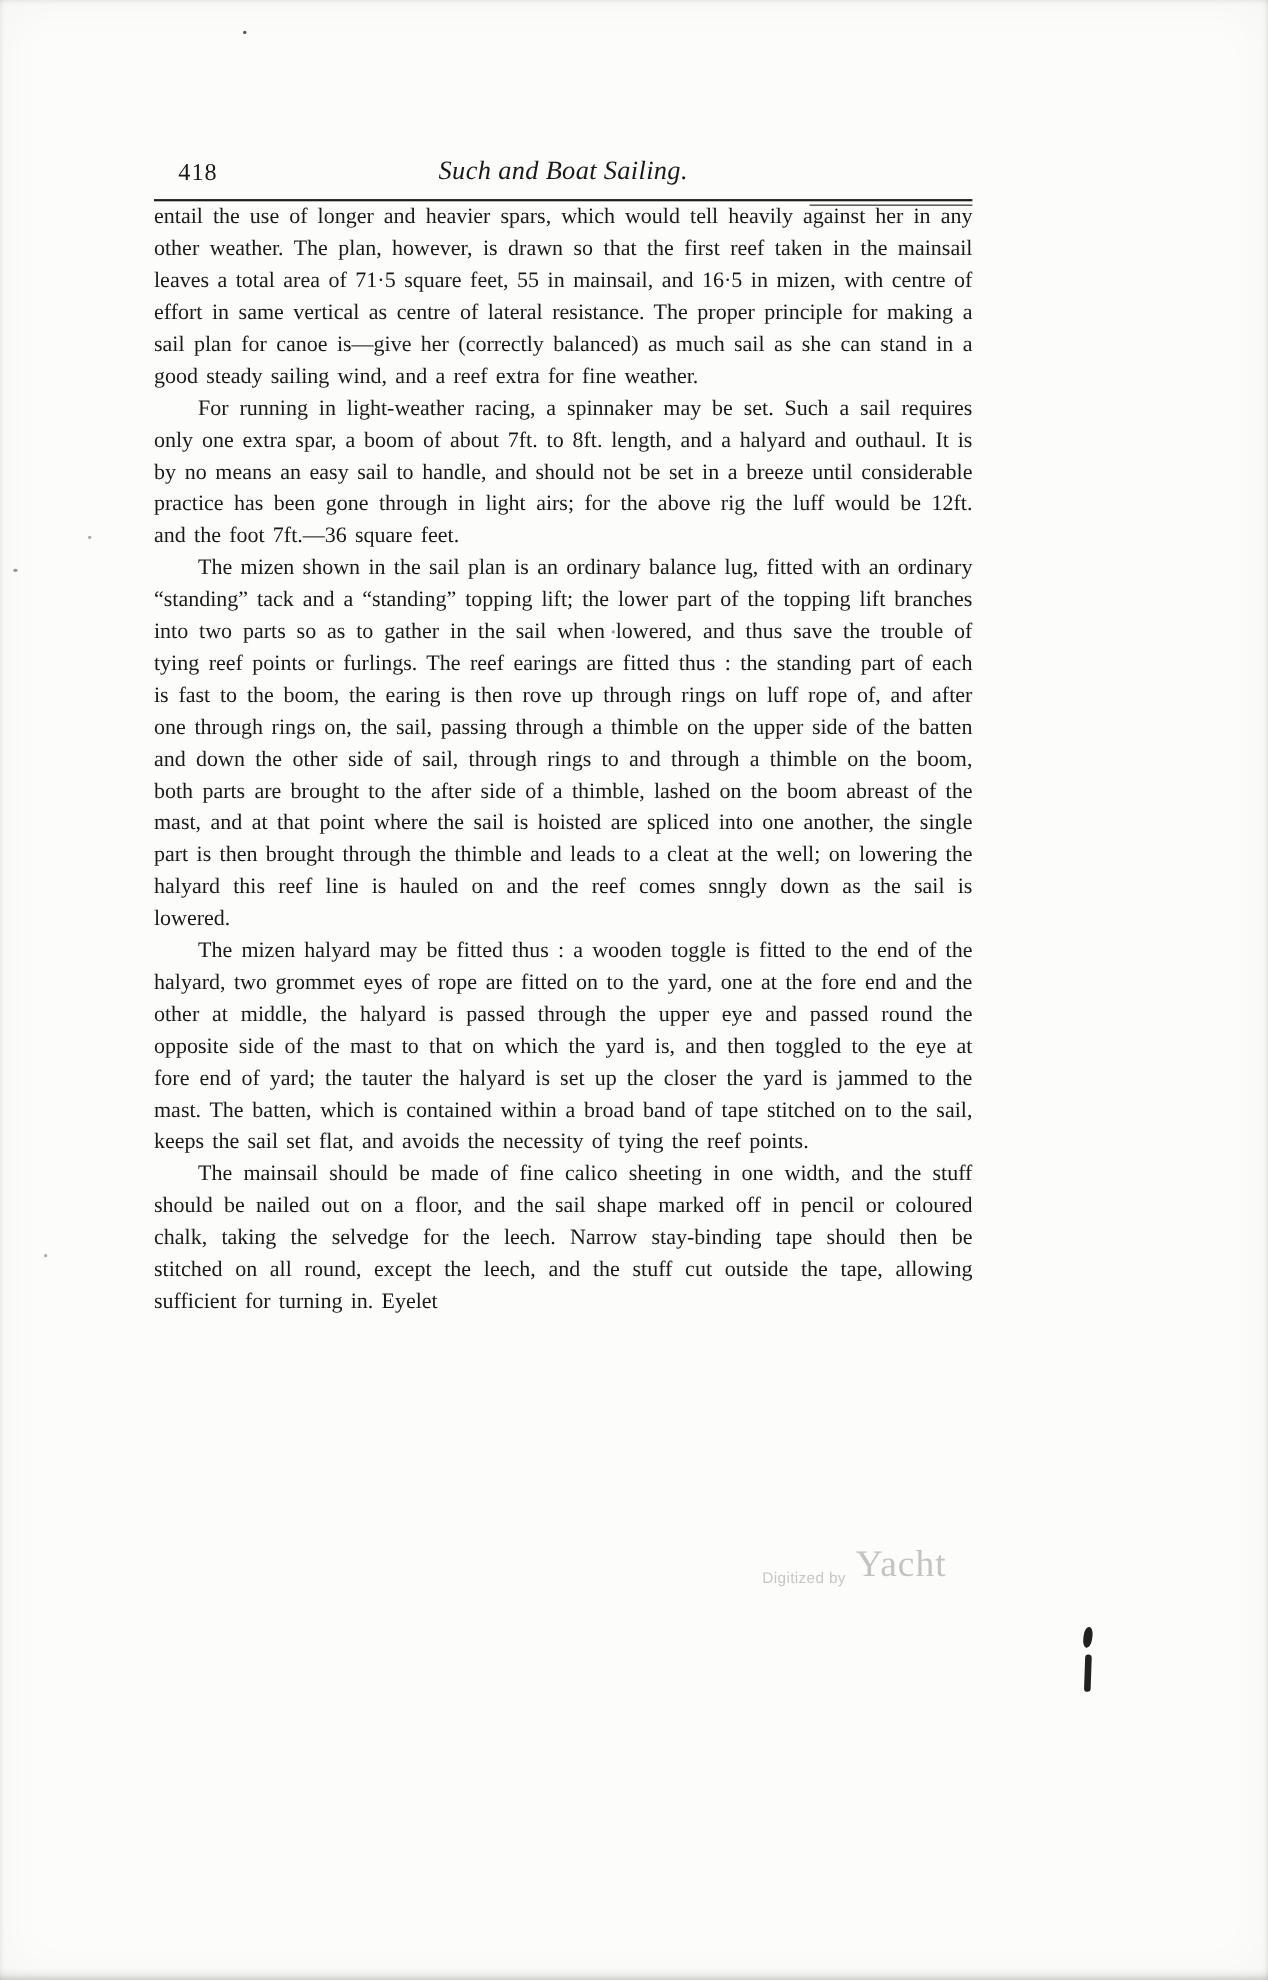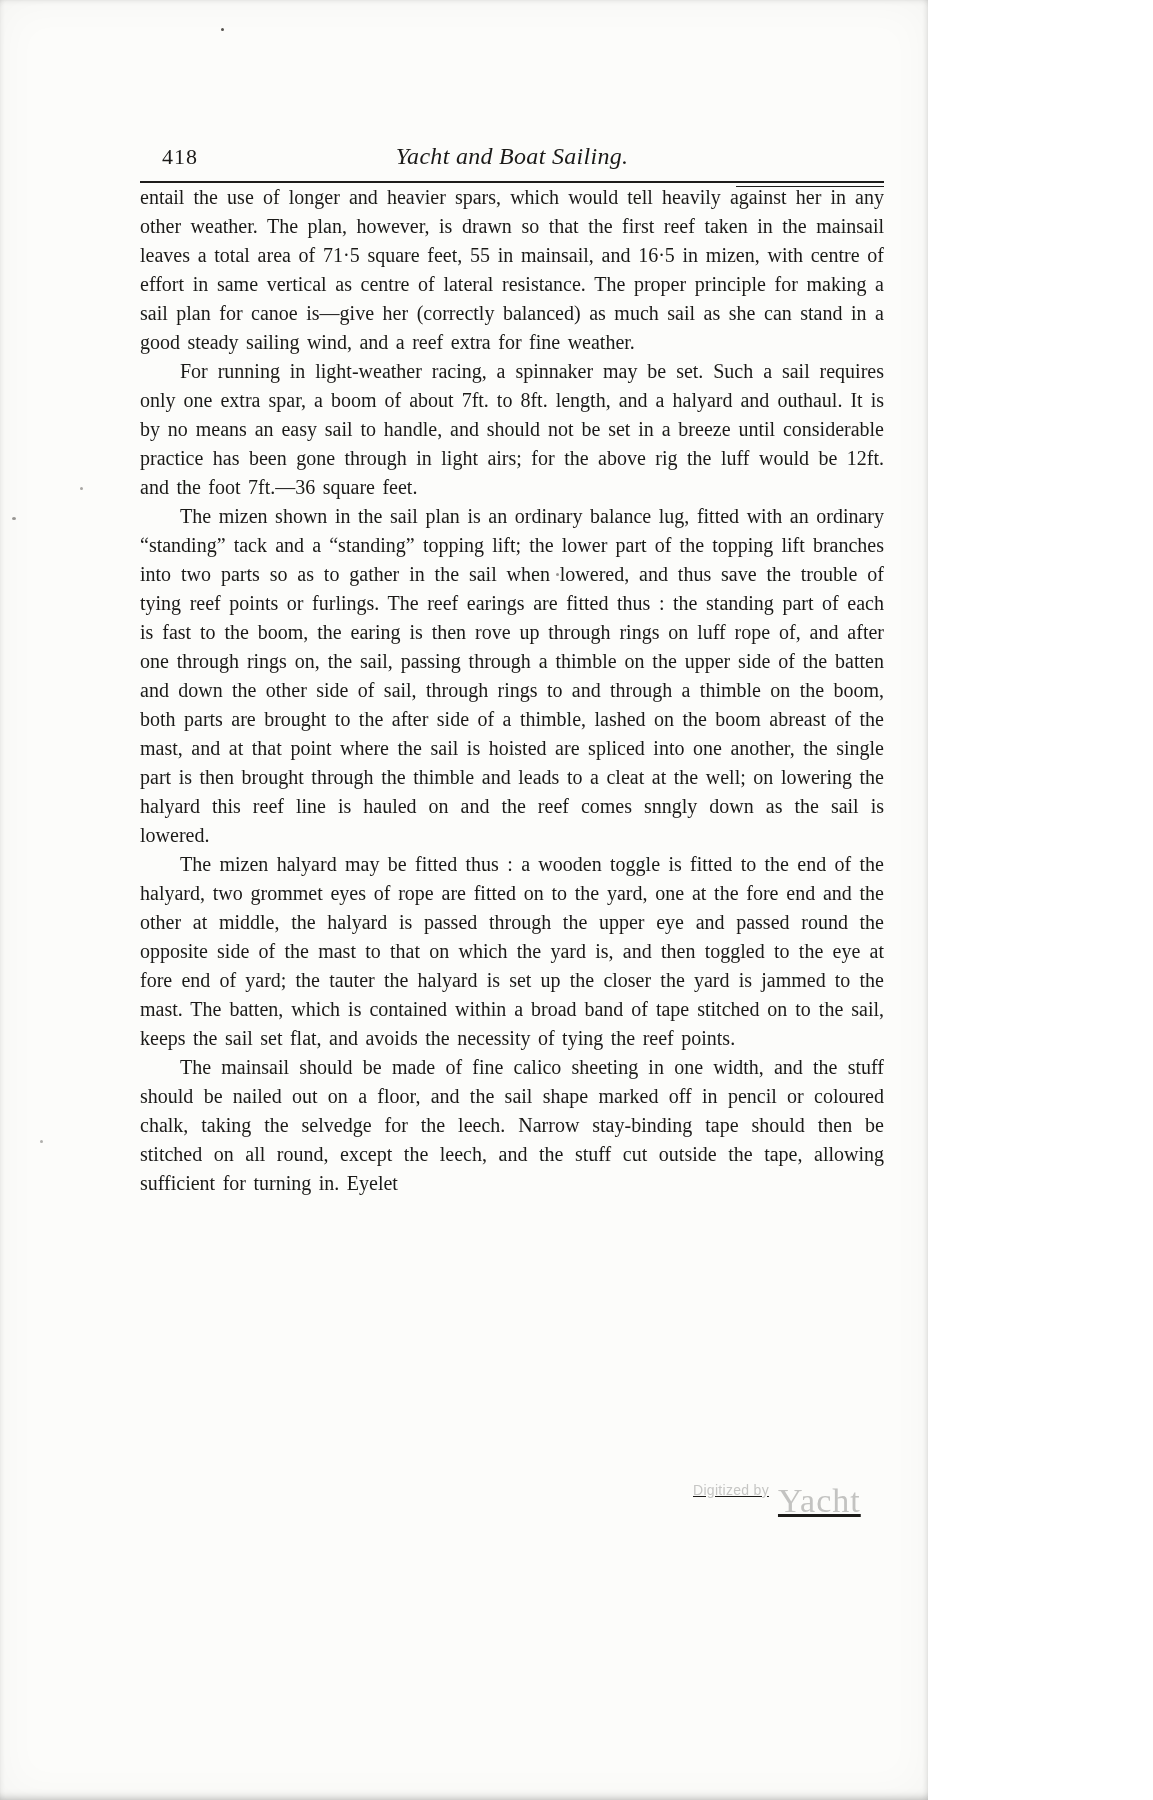--- a/index.html
+++ b/index.html
@@ -2,21 +2,21 @@
 <html><head>
 <meta charset="utf-8">
 <style>
   html, body {
     margin: 0;
     padding: 0;
     background: #ffffff;
   }
   .page {
     position: relative;
-    width: 928px;
+    width: 1153px;
     height: 1800px;
     background: #fcfcfa;
     overflow: hidden;
     font-family: "Liberation Serif", "DejaVu Serif", serif;
     color: #1b1a18;
     box-shadow: inset 0 0 45px rgba(0,0,0,0.035),
                 inset 0 -7px 9px -5px rgba(0,0,0,0.22),
                 inset -4px 0 7px -4px rgba(0,0,0,0.12),
                 inset 4px 0 7px -5px rgba(0,0,0,0.08),
                 inset 0 5px 7px -5px rgba(0,0,0,0.10);
@@ -69,26 +69,25 @@
   }
   .body-text p {
     margin: 0;
   }
   .body-text p.indent {
     text-indent: 40px;
   }
   .watermark {
     position: absolute;
     left: 693px;
-    top: 1482px;
+    top: 1404px;
     display: flex;
-    align-items: flex-start;
+    align-items: flex-end;
     gap: 9px;
     user-select: none;
-    text-decoration: underline;
   }
   .wm-prefix {
     font-family: "Liberation Sans", sans-serif;
     font-size: 14px;
     color: #c6c6c4;
     letter-spacing: 0.3px;
   }
   .wm-brand {
     font-family: "Liberation Serif", serif;
     font-size: 34px;
@@ -128,21 +127,21 @@
 </style>
 </head>
 <body>
 
 <div class="page">
 
   <div class="content">
 
     <div class="header">
       <span class="page-number">418</span>
-      <span class="running-title">Yacht and Boat Sailing.</span>
+      <span class="running-title">Such and Boat Sailing.</span>
     </div>
 
     <div class="rule">
       <span class="rule-segment"></span>
     </div>
 
     <div class="body-text">
       <p>entail the use of longer and heavier spars, which would tell heavily against her in any other weather. The plan, however, is drawn so that the first reef taken in the mainsail leaves a total area of 71·5 square feet, 55 in mainsail, and 16·5 in mizen, with centre of effort in same vertical as centre of lateral resistance. The proper principle for making a sail plan for canoe is—give her (correctly balanced) as much sail as she can stand in a good steady sailing wind, and a reef extra for fine weather.</p>
       <p class="indent">For running in light-weather racing, a spinnaker may be set. Such a sail requires only one extra spar, a boom of about 7ft. to 8ft. length, and a halyard and outhaul. It is by no means an easy sail to handle, and should not be set in a breeze until considerable practice has been gone through in light airs; for the above rig the luff would be 12ft. and the foot 7ft.—36 square feet.</p>
       <p class="indent">The mizen shown in the sail plan is an ordinary balance lug, fitted with an ordinary “standing” tack and a “standing” topping lift; the lower part of the topping lift branches into two parts so as to gather in the sail when lowered, and thus save the trouble of tying reef points or furlings. The reef earings are fitted thus : the standing part of each is fast to the boom, the earing is then rove up through rings on luff rope of, and after one through rings on, the sail, passing through a thimble on the upper side of the batten and down the other side of sail, through rings to and through a thimble on the boom, both parts are brought to the after side of a thimble, lashed on the boom abreast of the mast, and at that point where the sail is hoisted are spliced into one another, the single part is then brought through the thimble and leads to a cleat at the well; on lowering the halyard this reef line is hauled on and the reef comes snngly down as the sail is lowered.</p>

